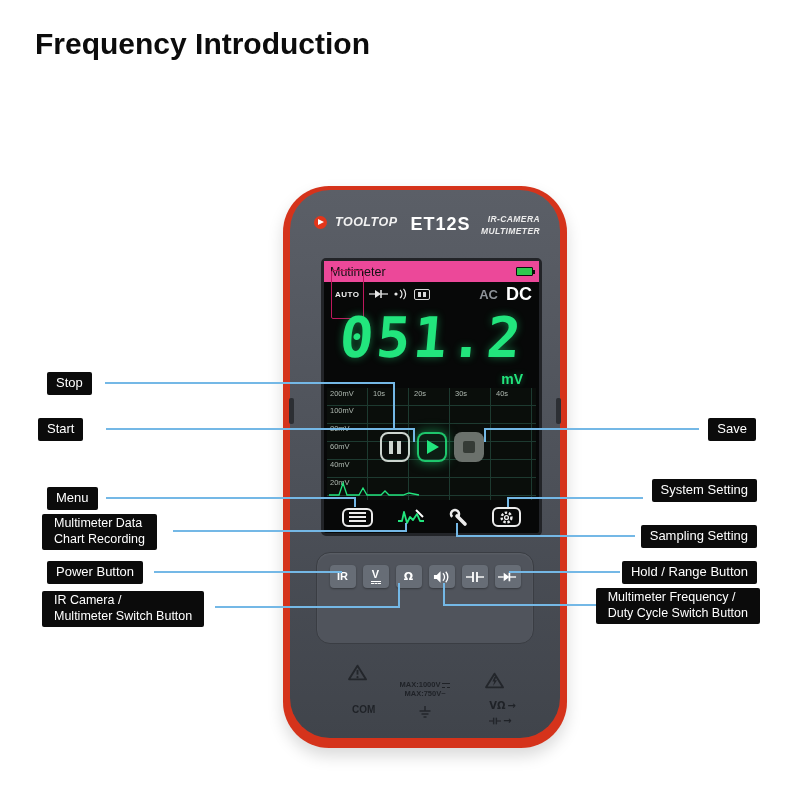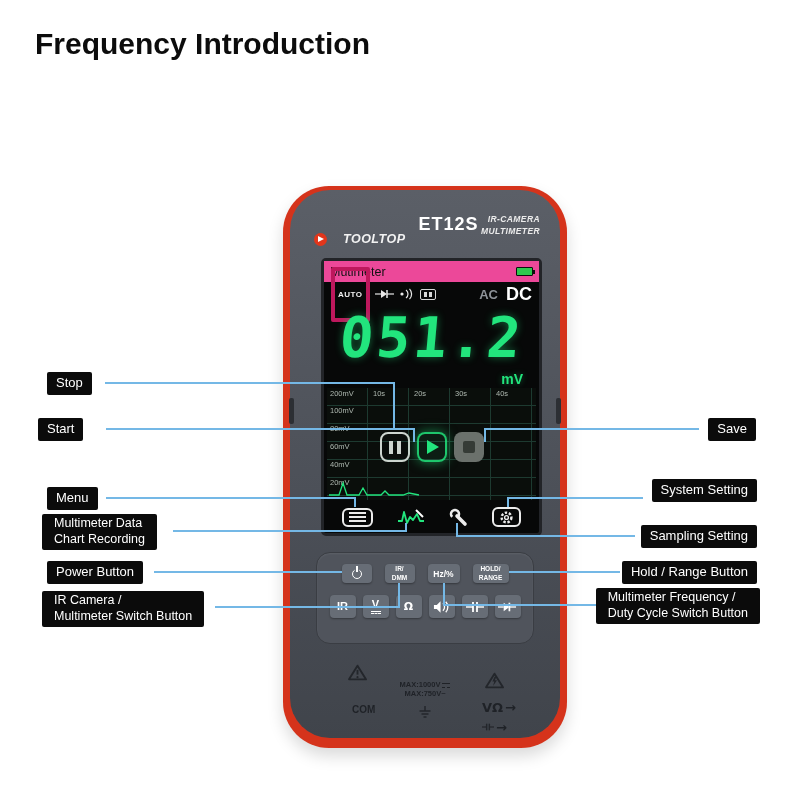--- a/index.html
+++ b/index.html
@@ -9,36 +9,36 @@
 
   .page-title{position:absolute;left:35px;top:27px;font-size:30px;font-weight:700;color:#0c0c0c}
 
   
   .device{position:absolute;left:283px;top:186px;width:284px;height:562px;background:#d5331b;border-radius:46px;box-shadow:0 8px 16px rgba(0,0,0,.15);z-index:1}
   .faceplate{position:absolute;left:7px;right:7px;top:4px;bottom:10px;border-radius:40px;background:linear-gradient(180deg,#5b5f67 0%,#4c5058 55%,#40444b 100%)}
   .side-slot{position:absolute;width:5px;height:26px;background:#2c2f34;border-radius:2px;top:208px}
   .side-slot.l{left:-1px}.side-slot.r{right:-1px}
 
   .brand-row{position:absolute;top:24px;left:24px;right:20px;display:flex;align-items:flex-start}
-  .logo{display:flex;align-items:center;gap:16px;margin-top:18px}
+  .logo{display:flex;align-items:center;gap:8px;margin-top:1px}
   .logo-icon{width:13px;height:13px;border-radius:50%;background:#e2361b;position:relative}
   .logo-icon::after{content:"";position:absolute;left:4px;top:3px;border-left:6px solid #fff;border-top:3.5px solid transparent;border-bottom:3.5px solid transparent}
   .brand-name{color:#f2f2f2;font-weight:700;font-style:italic;font-size:12.5px;letter-spacing:.5px}
   .model{color:#fff;font-weight:700;font-size:18px;margin-left:13px;letter-spacing:1px}
   .type-block{margin-left:auto;text-align:right;color:#ececec;font-size:8.5px;font-weight:700;font-style:italic;line-height:1.4;letter-spacing:.4px}
 
   
   .screen{position:absolute;left:31px;top:68px;width:221px;height:278px;background:#070808;border:3px solid #222428;border-radius:5px;display:flex;flex-direction:column}
   .titlebar{height:21px;background:#ec4899;display:flex;align-items:center;padding:0 6px;flex:none}
   .titlebar .t{font-size:12.5px;color:#111}
   .battery{margin-left:auto;width:17px;height:9px;background:#2fc84e;border:1px solid #0d0d0d;border-radius:1px;position:relative}
   .battery::after{content:"";position:absolute;right:-3px;top:1.5px;width:2px;height:4px;background:#0d0d0d}
 
   .status-row{height:24px;display:flex;align-items:center;gap:5px;padding:0 7px;flex:none}
-  .auto-badge{border:4px solid #be185d;color:#f0f0f0;font-size:8px;font-weight:700;padding:19px 3px;border-radius:2px;letter-spacing:.5px}
+  .auto-badge{border:1px solid #be185d;color:#f0f0f0;font-size:8px;font-weight:700;padding:19px 3px;border-radius:2px;letter-spacing:.5px}
   .mode-badge{width:16px;height:11px;border:1px solid #d8d8d8;border-radius:2px;display:flex;align-items:center;justify-content:center;gap:2px}
   .mode-badge i{width:3px;height:5px;background:#d8d8d8}
   .ac{margin-left:auto;color:#8d9298;font-size:13px;font-weight:700}
   .dc{color:#fff;font-size:18px;font-weight:700;margin-left:3px}
 
   .reading{height:64px;display:flex;align-items:center;justify-content:center;flex:none}
   .digits{font-family:"DejaVu Sans Mono",monospace;font-weight:700;font-size:56px;line-height:1;color:#22e57d;letter-spacing:3px;transform:skewX(-5deg);text-shadow:0 0 9px rgba(34,229,125,.45)}
   .unit-row{height:16px;flex:none;text-align:right;padding-right:16px}
   .unit{color:#22e57d;font-size:14px;font-weight:700;text-shadow:0 0 6px rgba(34,229,125,.4)}
 
@@ -79,21 +79,21 @@
   
   .ratings{position:absolute;left:0;right:0;top:468px;height:80px;color:#1f2227}
   .cat{position:absolute;left:0;right:0;top:4px;text-align:center;font-size:13px;font-weight:800;letter-spacing:.3px}
   .maxl{position:absolute;left:0;right:0;text-align:center;font-size:7.5px;font-weight:700}
   .max1{top:22px}.max2{top:31px}
   .dcsym{display:inline-block;width:8px;height:5px;border-top:1.3px solid #1f2227;border-bottom:1.3px dashed #1f2227;margin-left:2px;vertical-align:middle}
   .warn-l{position:absolute;left:58px;top:6px}
   .warn-r{position:absolute;right:56px;top:14px}
   .com{position:absolute;left:62px;top:46px;font-size:10px;font-weight:800}
   .gnd{position:absolute;left:50%;transform:translateX(-50%);top:48px}
-  .p-right{position:absolute;right:44px;top:40px;font-size:13px;font-weight:700;line-height:1.5;text-align:right}
+  .p-right{position:absolute;right:44px;top:40px;font-size:10px;font-weight:700;line-height:1.5;text-align:right}
   .p-right .row{display:flex;align-items:center;gap:2px}
 
   
   svg.lines{position:absolute;inset:0;pointer-events:none;z-index:2}
   .co{position:absolute;background:#0b0b0b;color:#fff;font-size:13px;line-height:1.25;padding:3px 9px 4px;border-radius:2px;white-space:pre-line;z-index:3}
   .co.small{font-size:12.5px;padding:2px 12px 3px}
   #co-stop{left:47px;top:372px}
   #co-start{left:38px;top:418px}
   #co-menu{left:47px;top:487px}
   #co-chartrec{left:42px;top:514px}
@@ -206,30 +206,20 @@
         <span class="gear-pill">
           <svg width="15" height="15" viewBox="0 0 16 16">
             <circle cx="8" cy="8" r="5.2" fill="none" stroke="#ececec" stroke-width="2.6" stroke-dasharray="2.6 1.8"></circle>
             <circle cx="8" cy="8" r="2" fill="none" stroke="#ececec" stroke-width="1.5"></circle>
           </svg>
         </span>
       </div>
     </div>
 
     <div class="btn-panel">
-      <div class="btn-row1">
-        <span class="kb small" style="width:30px">
-            <span class="power-glyph"></span>
-          </span>
-        <span class="kb small two" style="width:30px">IR/
-DMM</span>
-        <span class="kb small one" style="width:32px">Hz/%</span>
-        <span class="kb small two" style="width:36px">HOLD/
-RANGE</span>
-      </div>
       <div class="btn-row2">
         <span class="kb big">IR</span>
         <span class="kb big">
           <span>V</span>
           <span class="v-lines"></span>
         </span>
         <span class="kb big sym">Ω</span>
         <span class="kb big">
           <svg width="17" height="14" viewBox="0 0 18 14">
             <polygon points="1,5 4,5 8,1 8,13 4,9 1,9" fill="#fff"></polygon>

